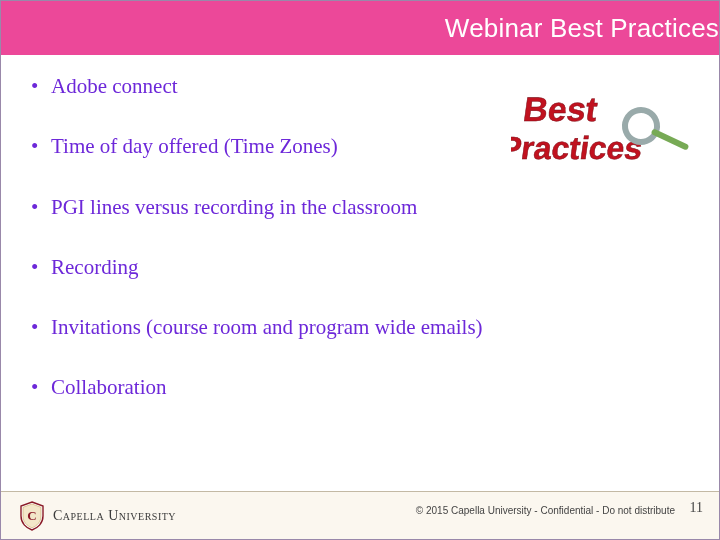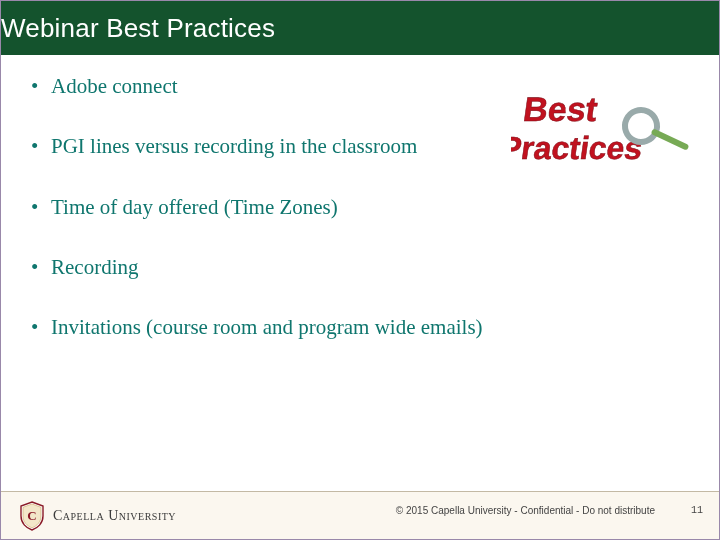--- a/index.html
+++ b/index.html
@@ -1,44 +1,45 @@
 <!DOCTYPE html>
 <html><head>
 <meta charset="utf-8">
 <style>
   html,body{margin:0;padding:0;width:720px;height:540px;font-family:Georgia,"Times New Roman",serif;background:#fff;overflow:hidden}
   .slide{position:relative;width:720px;height:540px;box-sizing:border-box;border:1px solid #98a;}
-  .titlebar{background:#14532d;width:100%;height:54px;display:flex;align-items:center;justify-content:flex-start}
+  .titlebar{background:#ec4899;width:100%;height:54px;display:flex;align-items:center;justify-content:flex-end}
   .titlebar h1{margin:0;font-family:Arial,Helvetica,sans-serif;font-weight:400;color:#fff;font-size:26px;letter-spacing:.2px}
   ul.content{list-style:none;margin:0;padding:18px 28px 0 28px}
-  ul.content li{font-size:21px;color:#0f766e;margin:0 0 34px 0;position:relative;padding-left:22px;line-height:1.25}
+  ul.content li{font-size:21px;color:#6d28d9;margin:0 0 34px 0;position:relative;padding-left:22px;line-height:1.25}
   ul.content li:before{content:"•";position:absolute;left:2px;top:0;font-size:21px}
   .bp-graphic{position:absolute;top:70px;right:18px;width:190px;height:100px}
   .bp-graphic svg{width:100%;height:100%}
   .footer{position:absolute;left:0;right:0;bottom:0;height:48px;border-top:1px solid #c3b9a4;background:#fbf7ef;display:flex;align-items:center;padding:0 18px;box-sizing:border-box}
   .logo{display:flex;align-items:center;gap:8px}
   .logo .name{font-family:Georgia,serif;font-size:14px;letter-spacing:.5px;color:#3a3a3a;font-variant:small-caps}
-  .disclaimer{position:absolute;right:64px;bottom:23px;font-family:Arial,Helvetica,sans-serif;font-size:10px;color:#444}
-  .pagenum{position:absolute;right:16px;bottom:23px;font-family:Liberation Mono, monospace;font-size:10px;color:#444}
+  .disclaimer{position:absolute;right:44px;bottom:23px;font-family:Arial,Helvetica,sans-serif;font-size:10px;color:#444}
+  .pagenum{position:absolute;right:16px;bottom:23px;font-family:Liberation Serif, serif;font-size:14px;color:#444}
 </style>
 </head>
 <body>
 
 <div class="slide">
 
   <div class="titlebar">
     <h1>Webinar Best Practices</h1>
   </div>
 
   <ul class="content">
     <li>Adobe connect</li>
+    <li>Time of day offered (Time Zones)</li>
     <li>PGI lines versus recording in the classroom</li>
-    <li>Time of day offered (Time Zones)</li>
     <li>Recording</li>
     <li>Invitations (course room and program wide emails)</li>
+    <li>Collaboration</li>
   </ul>
 
   <div class="bp-graphic" aria-label="Best Practices">
     <svg viewBox="0 0 190 100">
       <text x="18" y="50" font-family="Arial Black,Arial" font-size="34" font-weight="900" fill="#c1121f" stroke="#7a0b15" stroke-width="0.5" transform="skewX(-8)">Best</text>
       <text x="0" y="88" font-family="Arial Black,Arial" font-size="32" font-weight="900" fill="#c1121f" stroke="#7a0b15" stroke-width="0.5" transform="skewX(-8)">Practices</text>
       <g transform="translate(130,55) rotate(25)">
         <circle cx="0" cy="0" r="16" fill="none" stroke="#9aa" stroke-width="6"></circle>
         <rect x="12" y="-3" width="40" height="6" rx="3" fill="#7a5"></rect>
       </g>

